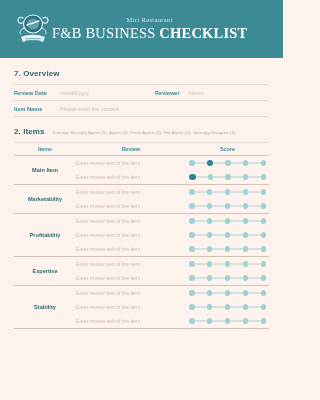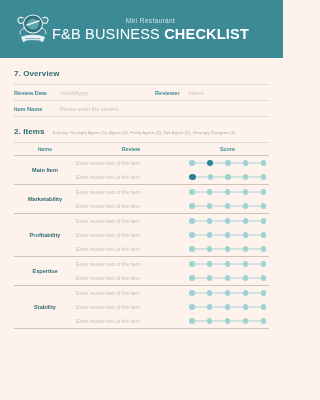--- a/index.html
+++ b/index.html
@@ -9,20 +9,21 @@
     background: #fdf3ec;
     overflow: hidden;
   }
   .page { width: 283px; height: 400px; position: relative; background: #fdf3ec; }
 
   
   .header {
     height: 58px; background: #3d8a97;
     display: flex; align-items: center; padding: 4px 14px;
     position: relative;
+    font-family: Liberation Serif, serif;
   }
   .logo { width: 38px; height: 40px; flex: 0 0 38px; position: relative; }
   .logo svg { display: block; width: 38px; height: 40px; }
   .brand-block {
     flex: 1 1 auto; display: flex; flex-direction: column;
     align-items: center; justify-content: center; padding-right: 24px;
   }
   .brand-sub {
     color: #cfe6ea; font-size: 6.5px; letter-spacing: .35px;
     margin-bottom: 2px;

